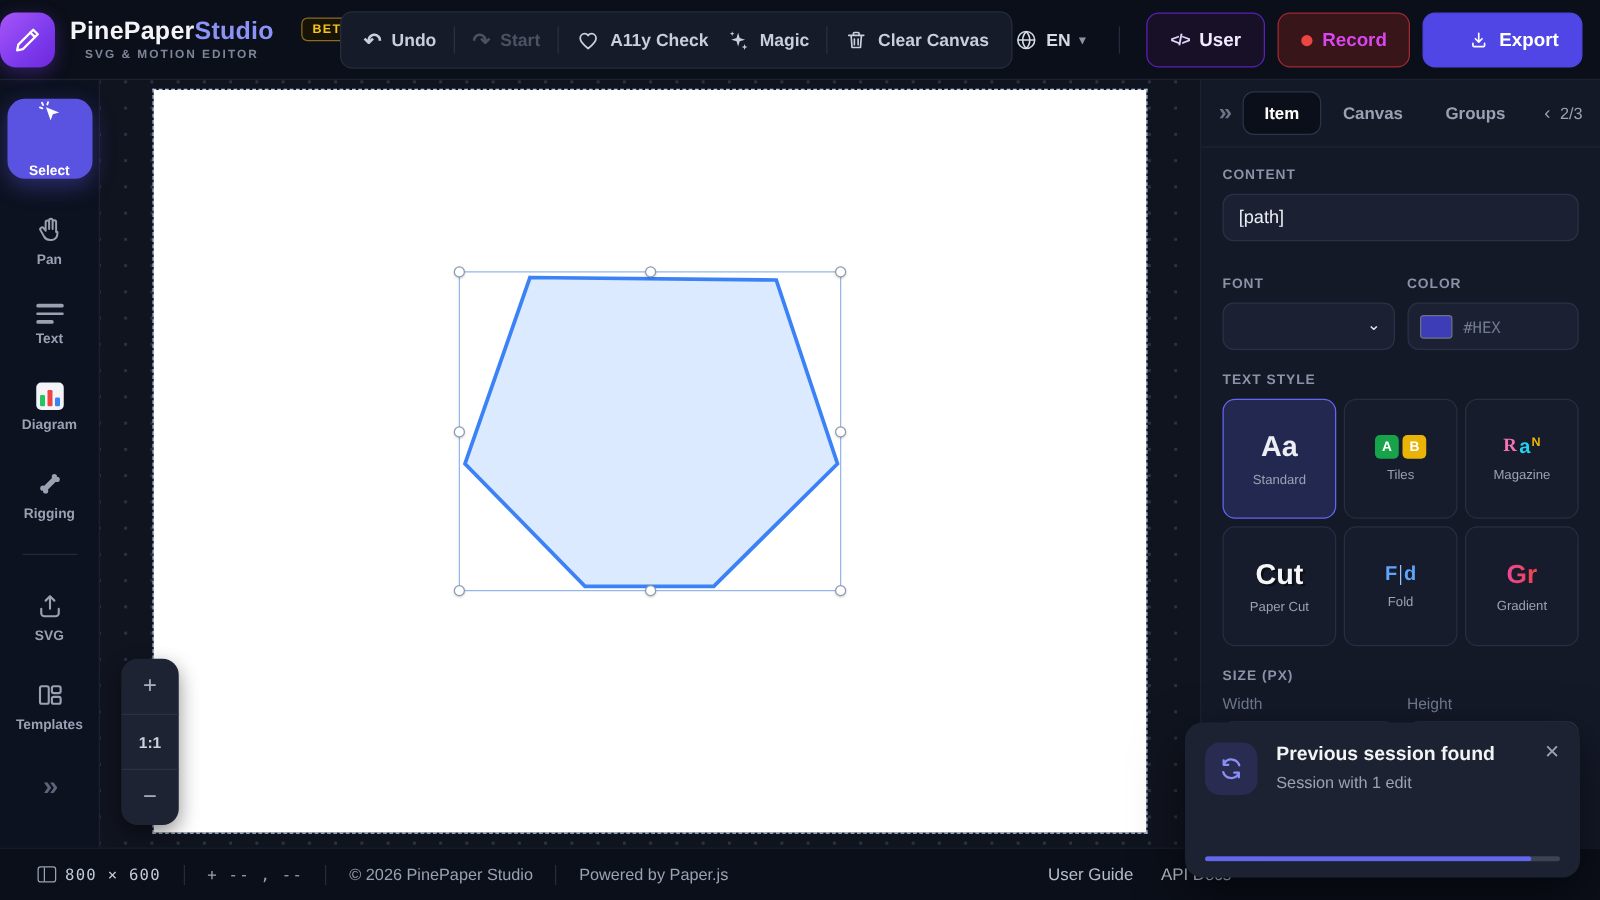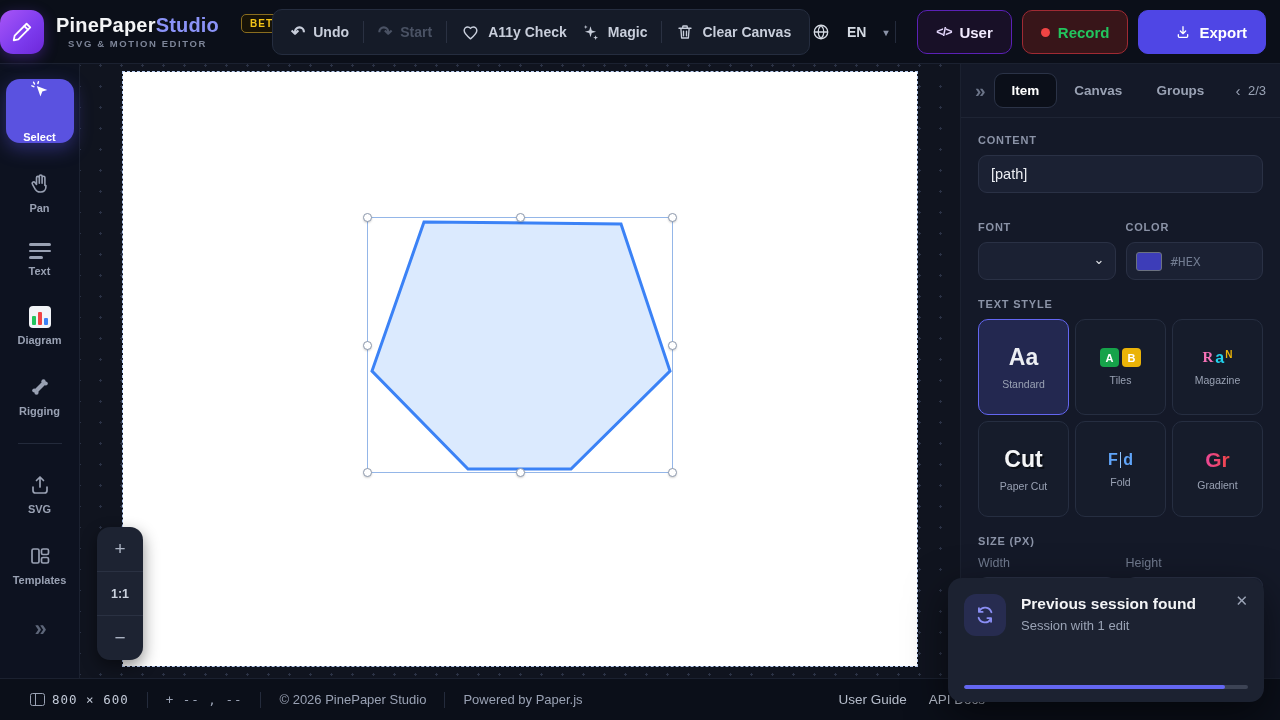--- a/index.html
+++ b/index.html
@@ -14,31 +14,31 @@
   .logo-text .title .alt { color:#8b93f8; font-weight:600; }
   .logo-text .tagline { font-size:9.5px; font-weight:700; color:#7d8598; letter-spacing:1.6px; margin-top:2px;text-align:center; }
   .beta { margin-left:10px; font-size:10px; font-weight:800; letter-spacing:1px; color:#f5c518; background:#171307; border:1px solid #8a6d1f; border-radius:5px; padding:3px 8px; align-self:flex-start; margin-top:4px; }
 
   .toolbar { position:absolute; left:272px; top:9px; height:46px; display:flex; align-items:center; gap:14px; background:#151b28; border:1px solid #252d3f; border-radius:10px; padding:0 18px; }
   .tbtn { display:flex; align-items:center; gap:8px; font-size:14px; font-weight:600; color:#c8cedb; cursor:pointer; white-space:nowrap; }
   .tbtn .uglyph { font-size:17px; line-height:1; }
   .tbtn.disabled { color:#4a5264; }
   .tdiv { width:1px; height:22px; background:#2a3142; }
 
-  .lang { position:absolute; left:812px; top:0; height:64px; display:flex; align-items:center; gap:17px; color:#d5dae3; font-size:14px; font-weight:600; }
+  .lang { position:absolute; left:812px; top:0; height:64px; display:flex; align-items:center; gap:7px; color:#d5dae3; font-size:14px; font-weight:600; }
   .lang svg { width:18px; height:18px; }
   .lang .chev { font-size:10px; color:#8b93a7; }
   .hdr-div { position:absolute; left:895px; top:21px; width:1px; height:22px; background:#242b3c; }
   .help { position:absolute; left:924px; top:19px; width:26px; height:26px; border:1.6px solid #8a93a6; border-radius:50%; color:#aab2c2; font-size:14px; font-weight:700; display:flex; align-items:center; justify-content:center; }
 
   .hdr-actions { position:absolute; right:14px; top:10px; display:flex; gap:10px; }
   .btn { display:flex; align-items:center; gap:8px; height:44px; padding:0 18px; border-radius:10px; font-size:15px; font-weight:700; cursor:pointer; }
   .btn-code { background:#181027; border:1px solid #5b21b6; color:#f1eafe; }
   .btn-code .chevrons { font-size:12.5px; font-weight:700; color:#e3d6fb; letter-spacing:-1px; }
-  .btn-record { background:#381519; border:1px solid #a02a33; color:#22c55e; }
+  .btn-record { background:#381519; border:1px solid #a02a33; color:#d946ef; }
   .rec-dot { width:9px; height:9px; border-radius:50%; background:#ef4444; }
   .btn-export { background:#4f46e5; border:1px solid #4f46e5; color:#fff;padding-left:36px; }
   .btn-export svg { width:16px; height:16px; }
 
   
   .sidebar { position:absolute; top:64px; left:0; width:80px; height:614px; background:#0d1220; border-right:1px solid #1b2130; display:flex; flex-direction:column; align-items:center; padding-top:15px; z-index:10; }
   .tool-active { width:68px; height:64px; border-radius:14px; background:#5a52e0; display:flex; flex-direction:column; align-items:center; justify-content:space-between; gap:4px; box-shadow:0 6px 18px rgba(90,82,224,.4); cursor:pointer; }
   .tool-active svg { width:22px; height:22px; }
   .tool-active .tlabel { color:#fff; }
   .tool { display:flex; flex-direction:column; align-items:center; gap:6px; margin-top:29px; cursor:pointer; }

